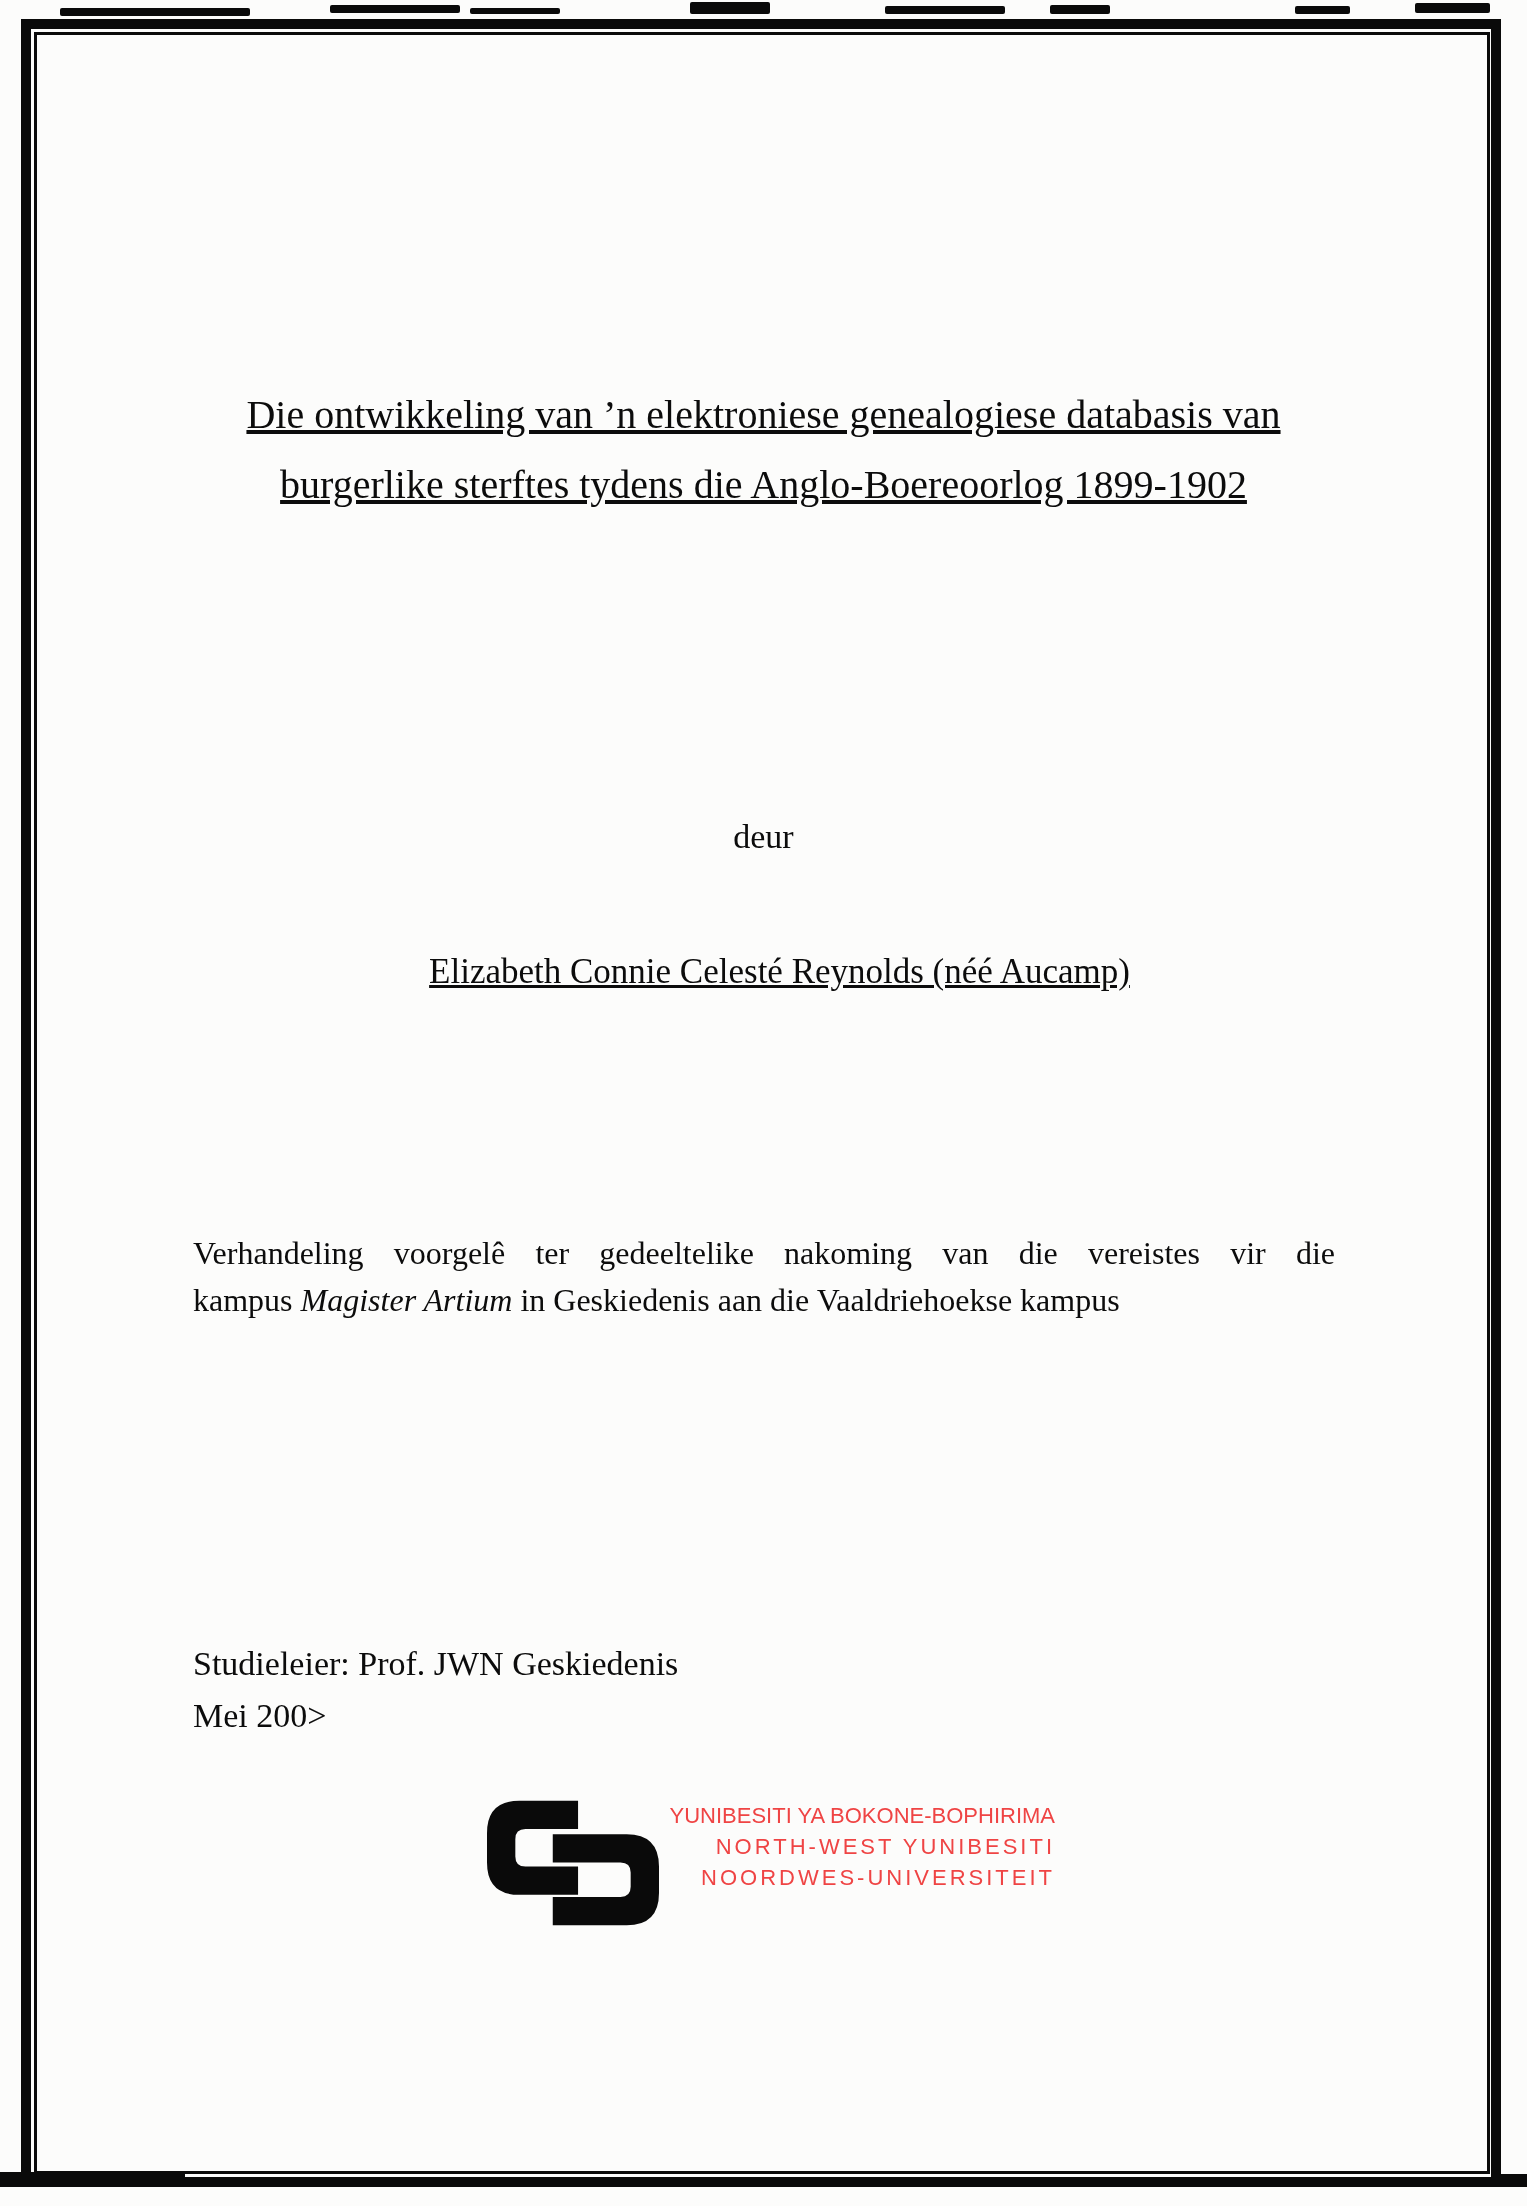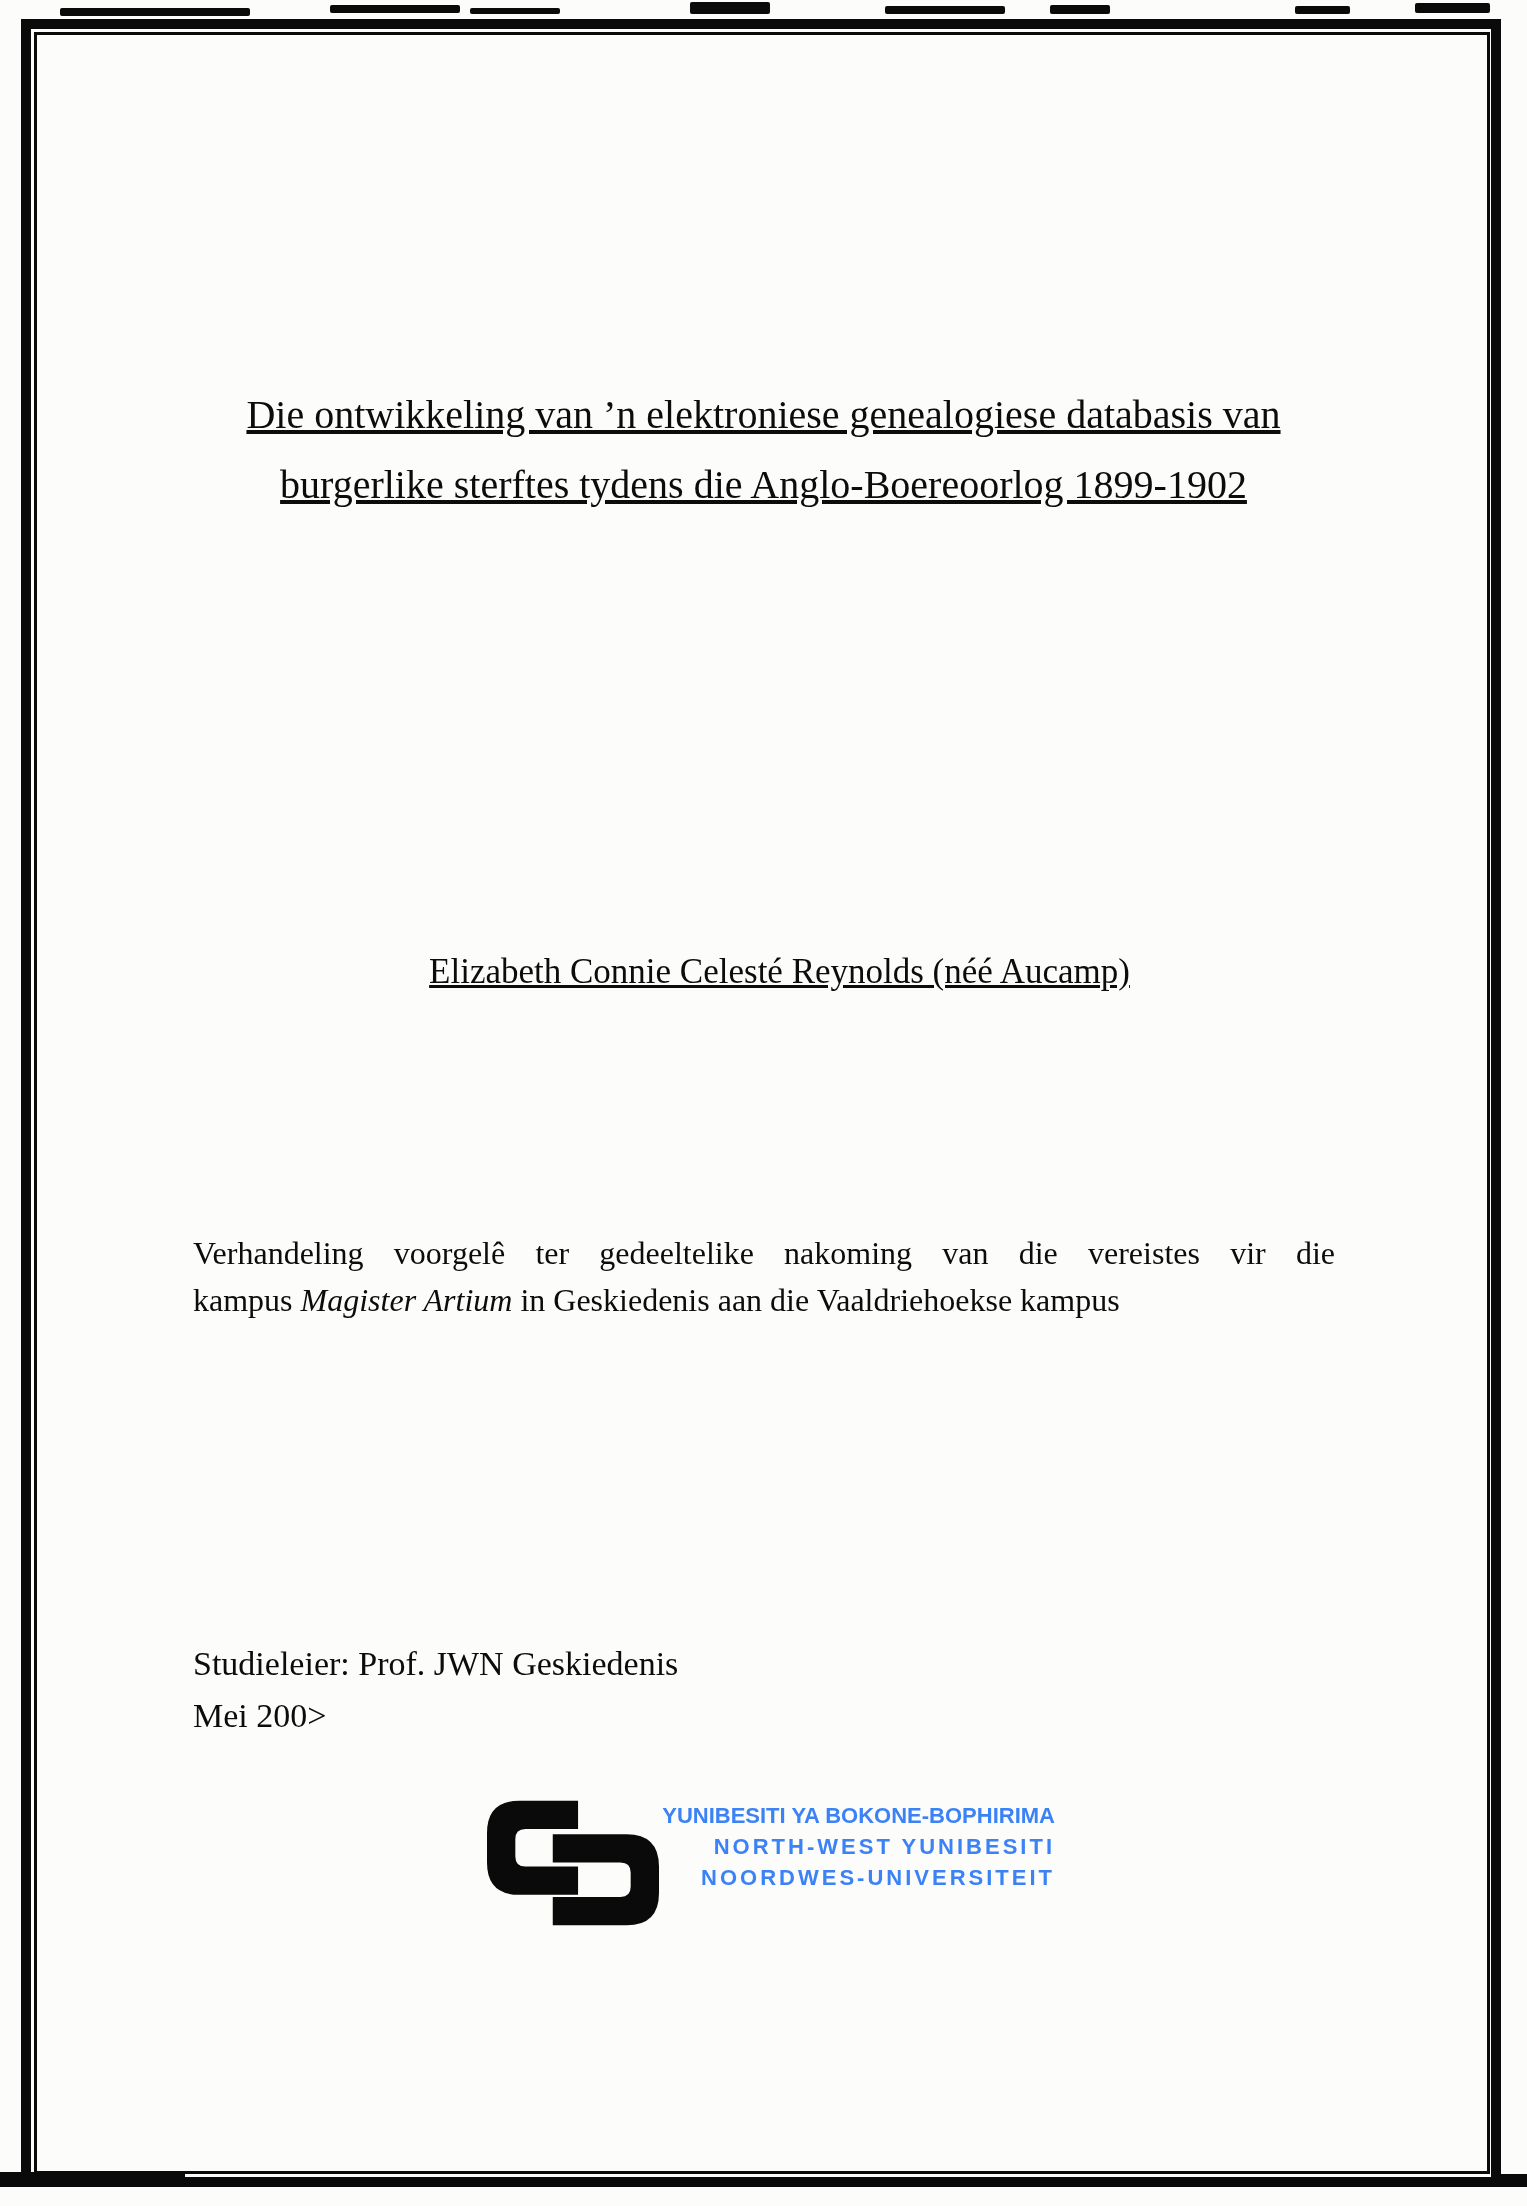--- a/index.html
+++ b/index.html
@@ -37,21 +37,21 @@
   .declaration { position:absolute; top:1230px; left:193px; width:1142px;
                  font-size:32px; line-height:47px; }
   .decl-line1 { text-align:justify; text-align-last:justify; }
   .supervisor { position:absolute; top:1645px; left:193px; font-size:34px; }
   .date { position:absolute; top:1697px; left:193px; font-size:34px; }
 
   .logo-mark { position:absolute; left:487px; top:1800px; }
   .logo-text { position:absolute; left:560px; top:1800px; width:495px;
                text-align:right;
                font-family:"Liberation Sans","DejaVu Sans",sans-serif;
-               font-weight:bold; font-size:22px; line-height:31px; color:#3b82f6;
+               font-weight:normal; font-size:22px; line-height:31px; color:#ef4444;
                white-space:nowrap; }
   .lt2, .lt3 { letter-spacing:3px; }
 </style>
 </head>
 <body>
 
 <div class="page">
 
   <div class="artifact a1"></div>
   <div class="artifact a2"></div>
@@ -65,20 +65,21 @@
   <div class="artifact b2"></div>
 
   <div class="frame-outer"></div>
   <div class="frame-inner"></div>
 
   <div class="title">
     <div>Die ontwikkeling van ’n elektroniese genealogiese databasis van</div>
     <div>burgerlike sterftes tydens die Anglo-Boereoorlog 1899-1902</div>
   </div>
 
+  <div class="byline">deur</div>
 
   <div class="author">Elizabeth Connie Celesté Reynolds (néé Aucamp)</div>
 
   <div class="declaration">
     <div class="decl-line1">Verhandeling voorgelê ter gedeeltelike nakoming van die vereistes vir die</div>
     <div class="decl-line2"><span>kampus </span><i>Magister Artium</i><span> in Geskiedenis aan die Vaaldriehoekse kampus</span></div>
   </div>
 
   <div class="supervisor">Studieleier: Prof. JWN Geskiedenis</div>
   <div class="date">Mei 200&gt;</div>

